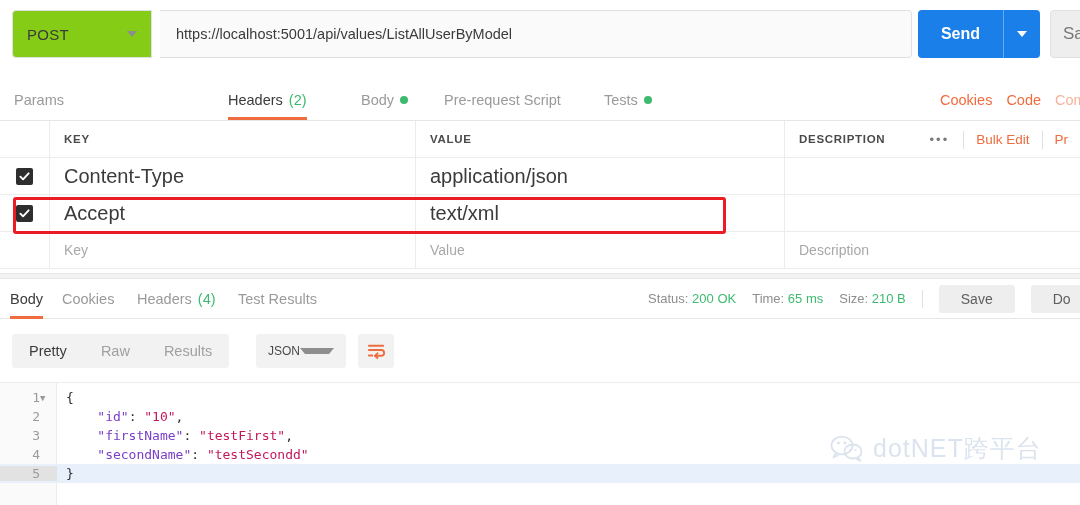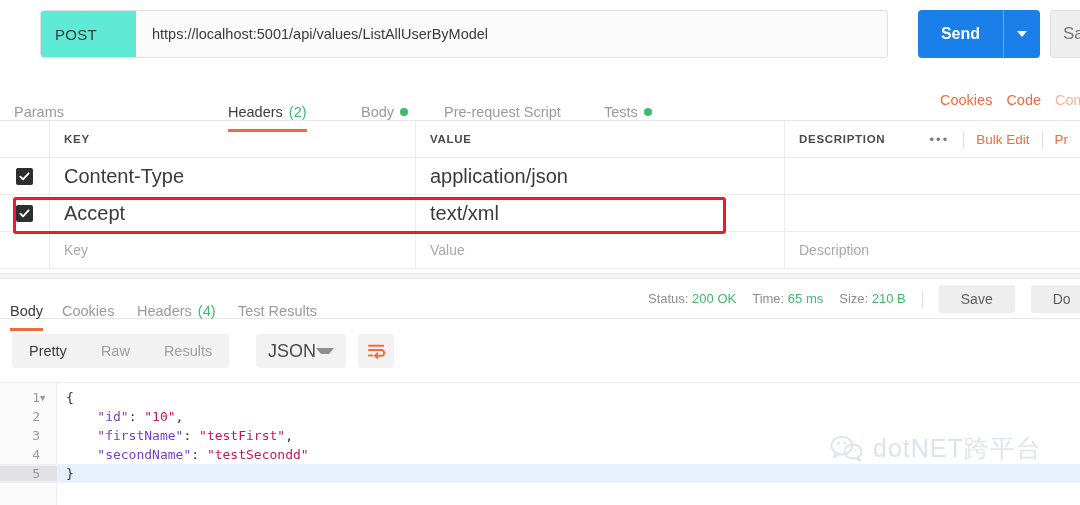--- a/index.html
+++ b/index.html
@@ -9,30 +9,30 @@
     background: #ffffff;
     font-family: "Liberation Sans", sans-serif;
     overflow: hidden;
   }
   #app { position: relative; width: 1080px; height: 505px; background: #fff; }
 
   
   .urlbar { position: absolute; left: 0; top: 0; width: 1080px; height: 68px; background: #fff; }
   .method-box {
     position: absolute; left: 12px; top: 10px; width: 140px; height: 48px;
-    background: #5eead4; border: 1px solid #e0e0e0; border-radius: 4px 0 0 4px;
-    display: flex; align-items: center; padding: 0 14px; cursor: pointer; margin-left: 28px;
+    background: #84cc16; border: 1px solid #e0e0e0; border-radius: 4px 0 0 4px;
+    display: flex; align-items: center; padding: 0 14px; cursor: pointer;
   }
   .method-label { font-size: 15px; color: #3b3b3b; letter-spacing: .3px; flex: 1; }
   .caret-down {
     width: 0; height: 0; border-left: 5px solid transparent; border-right: 5px solid transparent;
     border-top: 6px solid #8e8e8e;
   }
   .url-box {
-    position: absolute; left: 136px; top: 10px; width: 752px; height: 48px;
+    position: absolute; left: 160px; top: 10px; width: 752px; height: 48px;
     background: #fafafa; border: 1px solid #e0e0e0; border-left: none; border-radius: 0 4px 4px 0;
     display: flex; align-items: center; padding: 0 16px;
   }
   .url-text { font-size: 14.5px; color: #3b3b3b; white-space: nowrap; }
   .send-btn {
     position: absolute; left: 918px; top: 10px; height: 48px; width: 122px;
     background: #1a7fe8; border-radius: 4px; display: flex; align-items: center; cursor: pointer;
   }
   .send-label { flex: 1; text-align: center; color: #fff; font-size: 16px; font-weight: bold; }
   .send-split { width: 1px; height: 48px; background: rgba(255,255,255,.35); }
@@ -41,21 +41,21 @@
   .save-btn {
     position: absolute; left: 1050px; top: 10px; height: 48px; width: 80px;
     background: #eeeeee; border: 1px solid #e0e0e0; border-radius: 4px;
     display: flex; align-items: center; padding-left: 12px; cursor: pointer;
   }
   .save-btn span { font-size: 17px; color: #777; white-space: nowrap; }
 
   
   .req-tabs { position: absolute; left: 0; top: 80px; width: 1080px; height: 41px; border-bottom: 1px solid #e6e6e6; }
   .tab {
-    position: absolute; top: 12px; height: 40px; display: flex; align-items: center; gap: 6px;
+    position: absolute; top: 0; height: 40px; display: flex; align-items: center; gap: 6px;
     font-size: 14.5px; color: #9a9a9a; cursor: pointer; white-space: nowrap;
   }
   .tab.active { color: #3b3b3b; }
   .tab .ul { position: absolute; left: 0; right: 0; bottom: 0; height: 3px; background: #ef6c3e; }
   .tab .count { color: #3dba6f; }
   .dot-green { width: 8px; height: 8px; border-radius: 50%; background: #3dba6f; display: inline-block; }
   .right-links { position: absolute; top: 0; height: 40px; display: flex; align-items: center; gap: 14px; }
   .right-links span { font-size: 14.5px; color: #ef6c3e; cursor: pointer; white-space: nowrap; }
   .right-links span.faded { color: #f5b39a; }
 
@@ -95,21 +95,21 @@
     height: 28px; background: #eeeeee; border-radius: 3px; display: flex; align-items: center;
     justify-content: center; padding: 0 22px; font-size: 14px; color: #5e5e5e; cursor: pointer; white-space: nowrap;
   }
 
   
   .fmt-bar { position: absolute; left: 0; top: 320px; width: 917px; height: 62px; }
   .seg { position: absolute; left: 12px; top: 14px; height: 34px; background: #f2f2f2; border-radius: 3px; display: flex; align-items: center; }
   .seg div { padding: 0 17px; font-size: 14.5px; color: #a0a0a0; line-height: 34px; cursor: pointer; }
   .seg div.on { color: #3b3b3b; }
   .jsonsel { position: absolute; left: 256px; top: 14px; height: 34px; width: 90px; background: #f2f2f2; border-radius: 3px; display: flex; align-items: center; padding: 0 12px; cursor: pointer; }
-  .jsonsel span { flex: 1; font-size: 18px; color: #4a4a4a; }
+  .jsonsel span { flex: 1; font-size: 12px; color: #4a4a4a; }
   .wrapbtn { position: absolute; left: 358px; top: 14px; width: 36px; height: 34px; background: #f2f2f2; border-radius: 3px; display: flex; align-items: center; justify-content: center; cursor: pointer; }
 
   
   .code-area { position: absolute; left: 0; top: 382px; width: 1080px; height: 123px; background: #fff; border-top: 1px solid #ececec; }
   .gutter { position: absolute; left: 0; top: 0; width: 57px; height: 123px; background: #fafafa; border-right: 1px solid #ececec; }
   .cline { position: relative; height: 19px; display: flex; align-items: center; font-family: "DejaVu Sans Mono", monospace; font-size: 13px; }
   .cline.hl { background: #e8f1fb; }
   .ln { position: absolute; left: 0; width: 57px; text-align: right; padding-right: 17px; color: #9a9a9a; font-family: "DejaVu Sans Mono", monospace; font-size: 13px; }
   .ln.hl { background: #e2e2e2; }
   .fold { position: absolute; left: 40px; color: #9a9a9a; font-size: 9px; }

